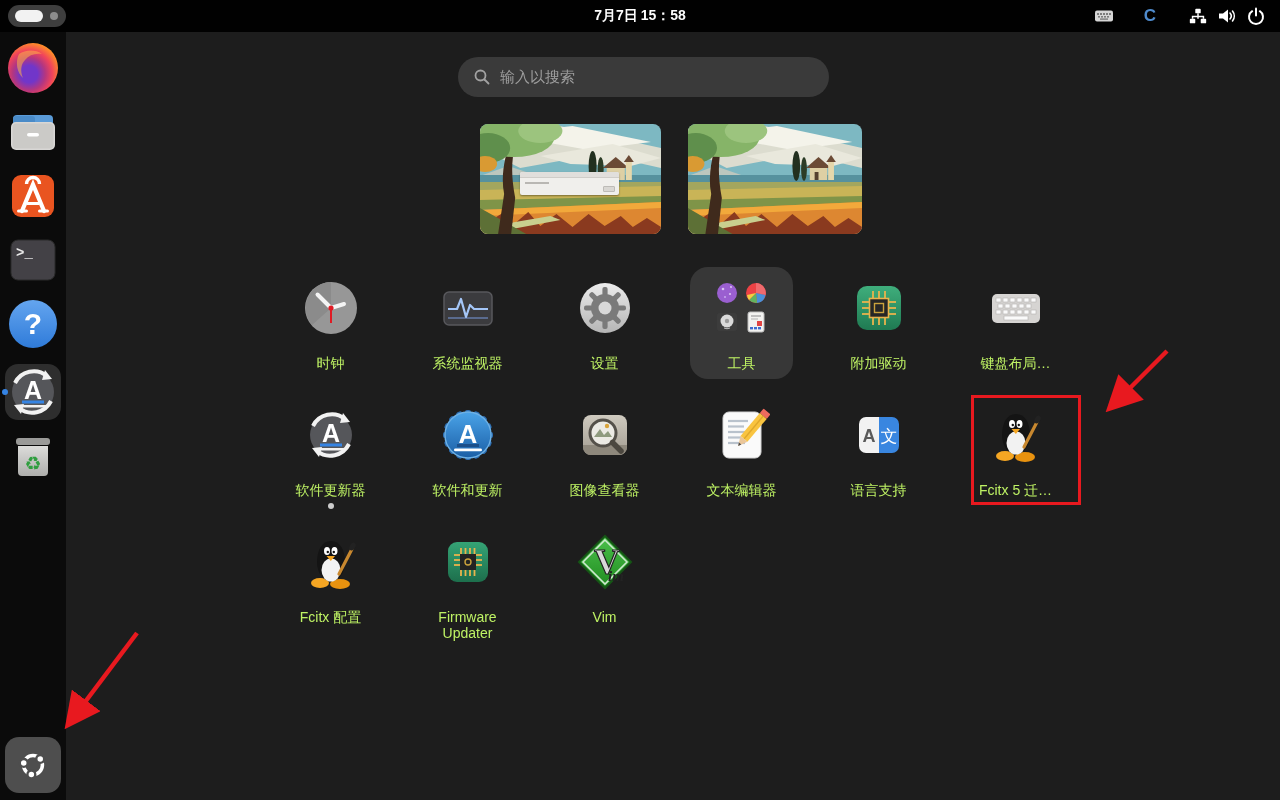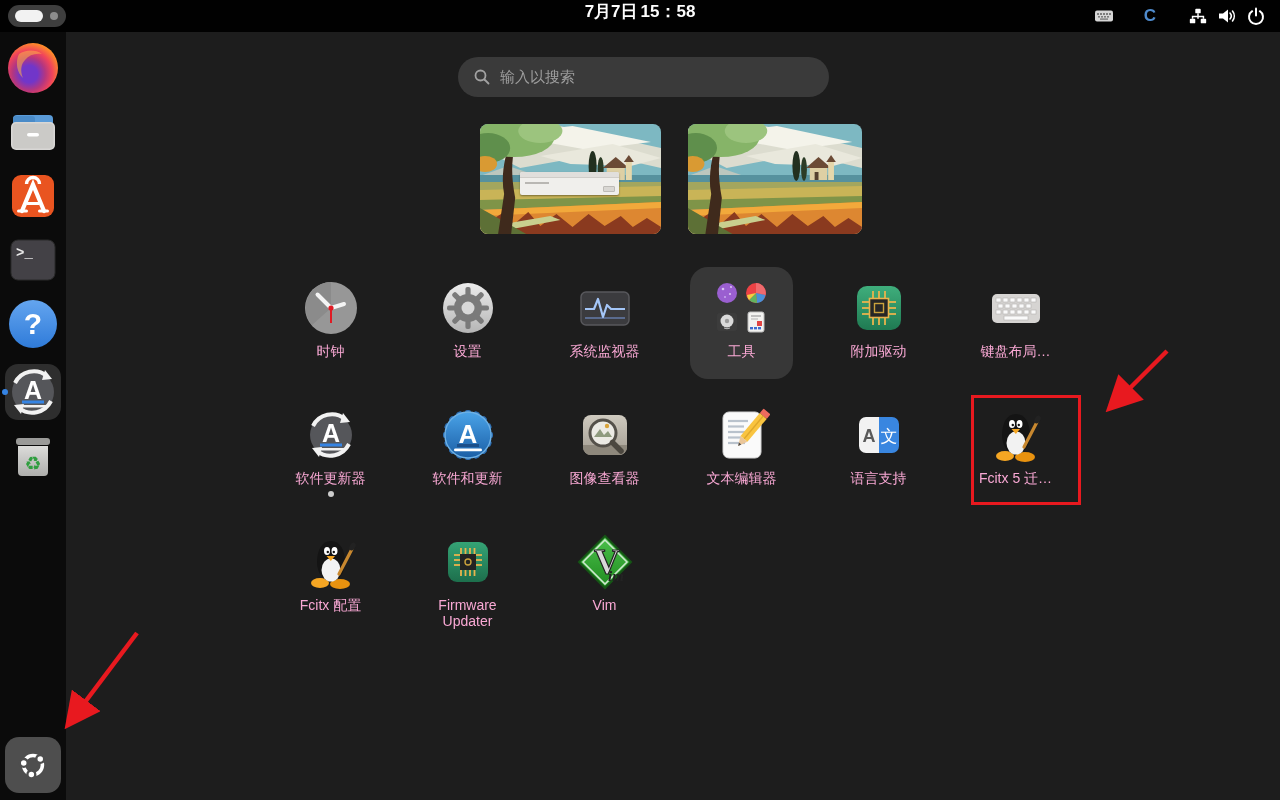--- a/index.html
+++ b/index.html
@@ -4,21 +4,21 @@
 <style>
   * { margin:0; padding:0; box-sizing:border-box; }
   html,body { width:1280px; height:800px; overflow:hidden; }
   body { background:#1d1d1d; font-family:"Liberation Sans","DejaVu Sans",sans-serif; position:relative; color:#fff; }
 
   
   .topbar { position:absolute; left:0; top:0; width:1280px; height:32px; background:#010101; z-index:20; }
   .ws-pill { position:absolute; left:8px; top:5px; width:58px; height:22px; background:#3e3e3e; border-radius:12px; display:flex; align-items:center; }
   .ws-pill .active-ws { width:28px; height:12px; background:#f2f2f2; border-radius:6px; margin-left:7px; }
   .ws-pill .other-ws { width:8px; height:8px; background:#8d8d8d; border-radius:50%; margin-left:7px; }
-  .clock-area { position:absolute; left:0; right:0; top:0; height:32px; display:flex; align-items:flex-start; justify-content:center; gap:3px; font-size:17px; font-weight:700; color:#fdfdfd; }
+  .clock-area { position:absolute; left:0; right:0; top:0; height:32px; display:flex; align-items:center; justify-content:center; gap:3px; font-size:14px; font-weight:700; color:#fdfdfd; }
   .tray { position:absolute; right:0; top:0; height:32px; display:flex; align-items:center; }
   .tray .ticon { display:flex; align-items:center; justify-content:center; width:20px; height:20px; }
   .sp20 { margin-right:26px; } .sp24 { margin-right:28px; } .sp8 { margin-right:9px; } .pr { margin-right:14px; }
   .fcitx-c { font-size:17px; font-weight:700; color:#4f8bcd; line-height:20px; }
 
   
   .dock { position:absolute; left:0; top:32px; width:66px; height:768px; background:#0b0b0b; z-index:15; }
   .dock-item { position:absolute; left:5px; width:56px; height:56px; display:flex; align-items:center; justify-content:center; }
   .dock-sep { position:absolute; left:10px; top:357px; width:46px; height:1px; background:#3a3a3a; }
   .dock-active-bg { background:#2e2e2e; border-radius:13px; }
@@ -37,21 +37,21 @@
   .mini-window { position:absolute; left:40px; top:48px; width:99px; height:23px; background:#f0efec; border-radius:2px; box-shadow:0 1px 2px rgba(0,0,0,.4); }
   .mini-window .mtitle { height:6px; background:#e1dfdc; border-bottom:1px solid #cfcdc9; border-radius:2px 2px 0 0; }
   .mini-window .mline { position:absolute; left:5px; top:10px; width:24px; height:2px; background:#b9b7b3; }
   .mini-window .mbtn { position:absolute; right:4px; bottom:3px; width:12px; height:6px; background:#d9d7d3; border:1px solid #bdbbb7; border-radius:1px; }
 
   
   .appgrid { position:absolute; left:262px; top:267px; width:822px; display:grid; grid-template-columns:repeat(6,137px); grid-auto-rows:127px; z-index:5; }
   .tile { position:relative; display:flex; flex-direction:column; align-items:center; padding-top:13px; }
   .icn { width:56px; height:56px; position:relative; z-index:2; }
   .icn svg { display:block; width:56px; height:56px; }
-  .lbl { margin-top:7px; font-size:14px; color:#f9a8d4; text-align:center; max-width:104px; line-height:1.15; z-index:2; }
+  .lbl { margin-top:19px; font-size:14px; color:#bef264; text-align:center; max-width:104px; line-height:1.15; z-index:2; }
   .folder-bg { position:absolute; left:17px; top:0; width:103px; height:112px; background:#373737; border-radius:18px; z-index:1; }
   .minis { width:56px; height:56px; display:grid; grid-template-columns:26px 26px; grid-template-rows:26px 26px; gap:3px; place-items:center; position:relative; z-index:2; }
   .minis svg { width:24px; height:24px; display:block; }
   .run-dot { width:6px; height:6px; border-radius:50%; background:#cccccc; margin-top:5px; z-index:2; }
 
   
   .red-box { position:absolute; left:971px; top:395px; width:110px; height:110px; border:3px solid #e8191f; z-index:30; pointer-events:none; }
   .arrows-overlay { position:absolute; left:0; top:0; width:1280px; height:800px; z-index:40; pointer-events:none; }
 </style>
 </head>
@@ -297,49 +297,49 @@
         </svg>
       </div>
     <div class="lbl">时钟</div>
   </div>
 
 
 
   <div class="tile">
     <div class="icn">
         <svg viewBox="0 0 56 56">
+          <rect x="4" y="12" width="48" height="33" rx="5" fill="#3b3b3e" stroke="#58585c" stroke-width="1.5"></rect>
+          <line x1="8" y1="38" x2="48" y2="38" stroke="#5a6b8e" stroke-width="2"></line>
+          <polyline points="8,29 17,29 21,19 26,37 30,25 34,29 48,29" stroke="#a4c6f8" stroke-width="2.2" fill="none" stroke-linejoin="round"></polyline>
+        </svg>
+      </div>
+    <div class="lbl">系统监视器</div>
+  </div>
+
+  <div class="tile">
+    <div class="icn">
+        <svg viewBox="0 0 56 56">
           <circle cx="28" cy="28" r="25" fill="url(#setg)"></circle>
           <g fill="#7a7a7a">
             <g>
               <rect x="25.4" y="7" width="5.2" height="9" rx="2"></rect>
               <rect x="25.4" y="40" width="5.2" height="9" rx="2"></rect>
               <rect x="7" y="25.4" width="9" height="5.2" rx="2"></rect>
               <rect x="40" y="25.4" width="9" height="5.2" rx="2"></rect>
               <rect x="25.4" y="7" width="5.2" height="9" rx="2" transform="rotate(45 28 28)"></rect>
               <rect x="25.4" y="40" width="5.2" height="9" rx="2" transform="rotate(45 28 28)"></rect>
               <rect x="7" y="25.4" width="9" height="5.2" rx="2" transform="rotate(45 28 28)"></rect>
               <rect x="40" y="25.4" width="9" height="5.2" rx="2" transform="rotate(45 28 28)"></rect>
             </g>
             <circle cx="28" cy="28" r="14"></circle>
           </g>
           <circle cx="28" cy="28" r="6.5" fill="#d8d8d8"></circle>
         </svg>
       </div>
     <div class="lbl">设置</div>
-  </div>
-
-  <div class="tile">
-    <div class="icn">
-        <svg viewBox="0 0 56 56">
-          <rect x="4" y="12" width="48" height="33" rx="5" fill="#3b3b3e" stroke="#58585c" stroke-width="1.5"></rect>
-          <line x1="8" y1="38" x2="48" y2="38" stroke="#5a6b8e" stroke-width="2"></line>
-          <polyline points="8,29 17,29 21,19 26,37 30,25 34,29 48,29" stroke="#a4c6f8" stroke-width="2.2" fill="none" stroke-linejoin="round"></polyline>
-        </svg>
-      </div>
-    <div class="lbl">系统监视器</div>
   </div>
 
   <div class="tile">
     <div class="folder-bg"></div>
     <div class="minis">
       <svg viewBox="0 0 24 24">
           <circle cx="12" cy="12" r="10" fill="#9a5fd0"></circle>
           <circle cx="8" cy="8" r="1.3" fill="#d9c2f2"></circle>
           <circle cx="15" cy="13" r="1.1" fill="#d9c2f2"></circle>
           <circle cx="10" cy="16" r="1" fill="#c9a9ee"></circle>

